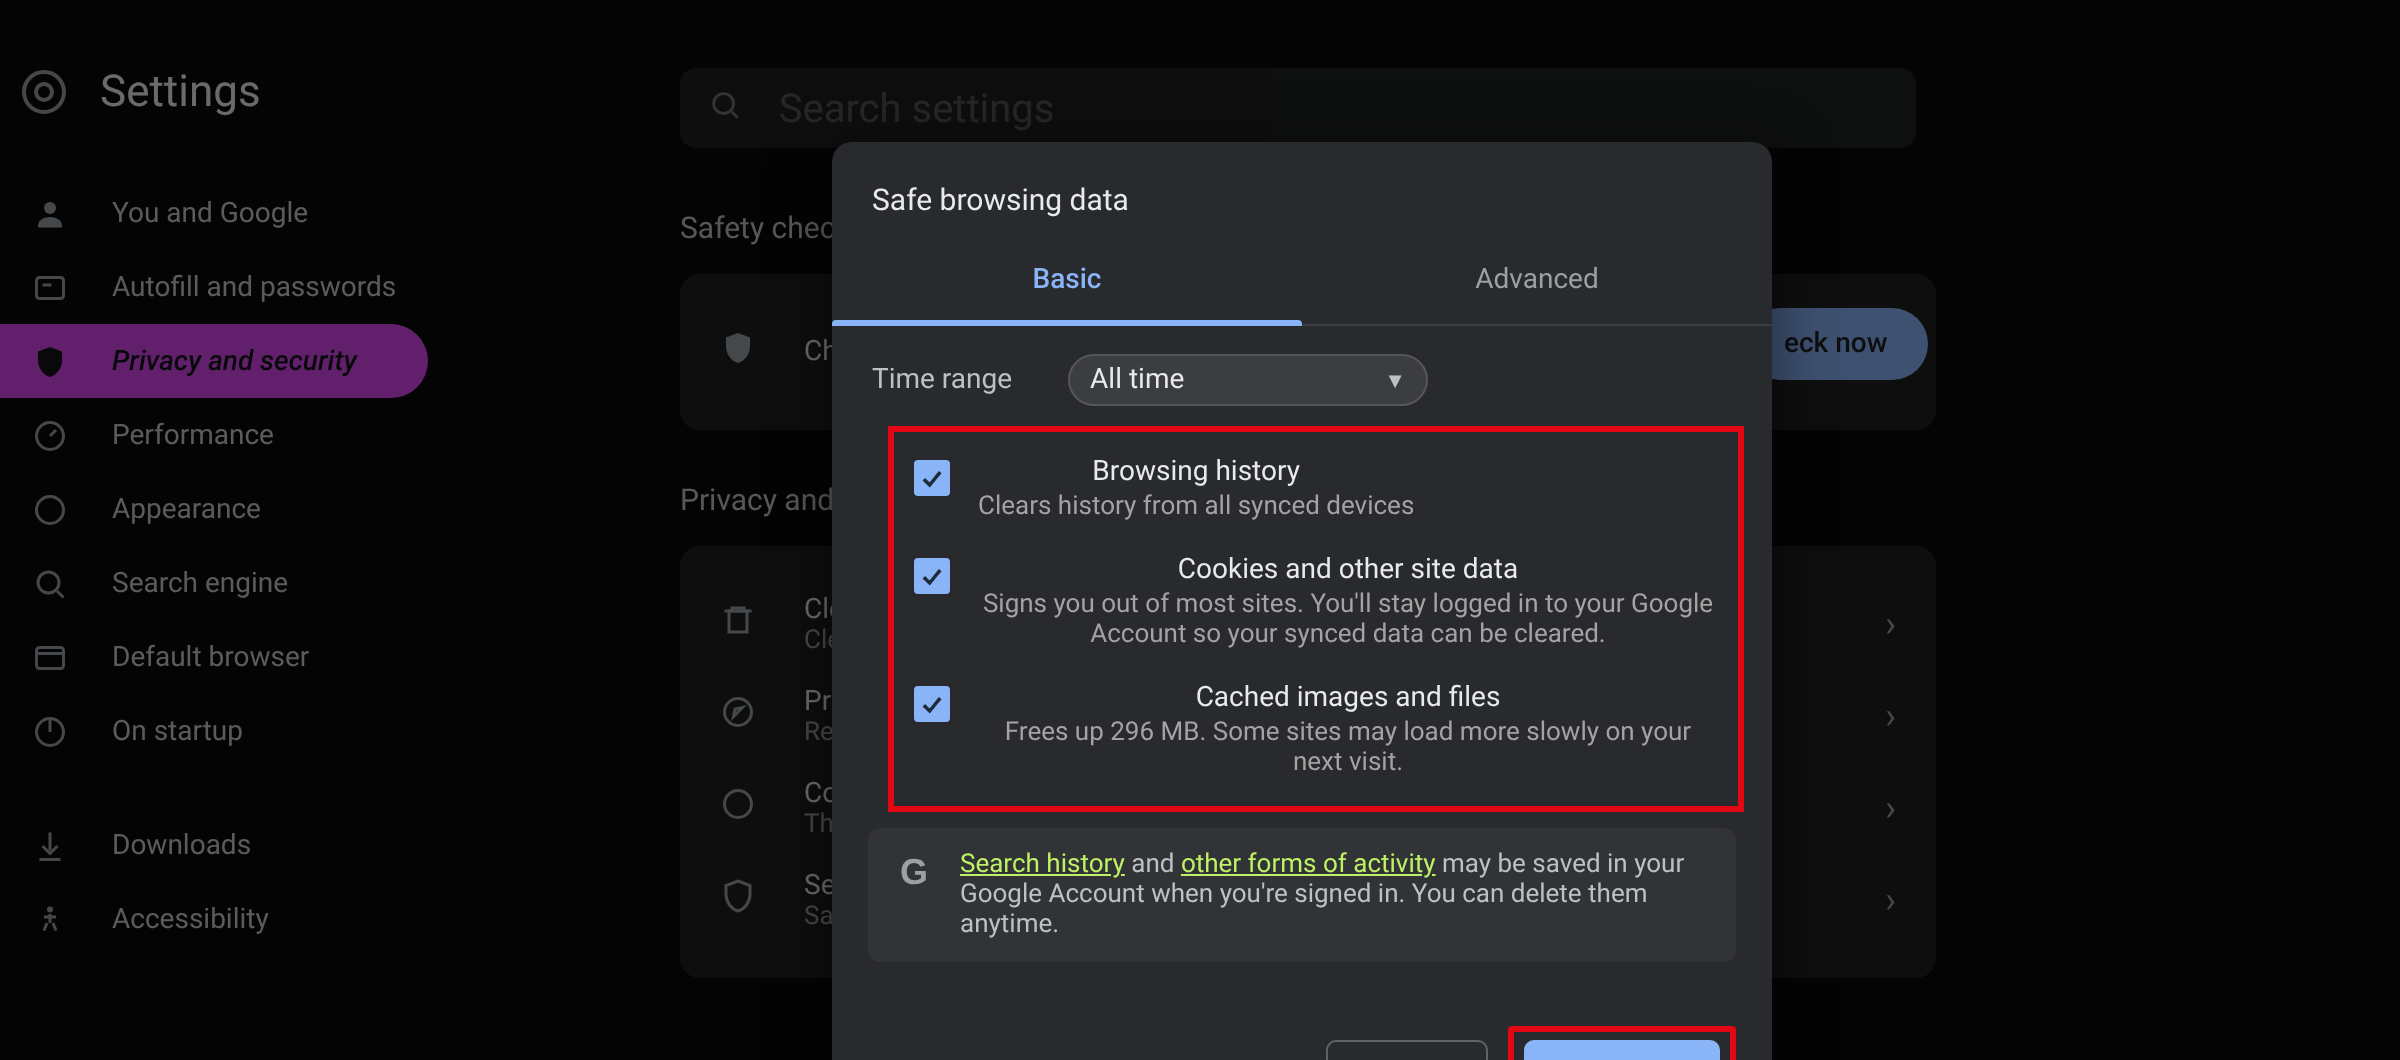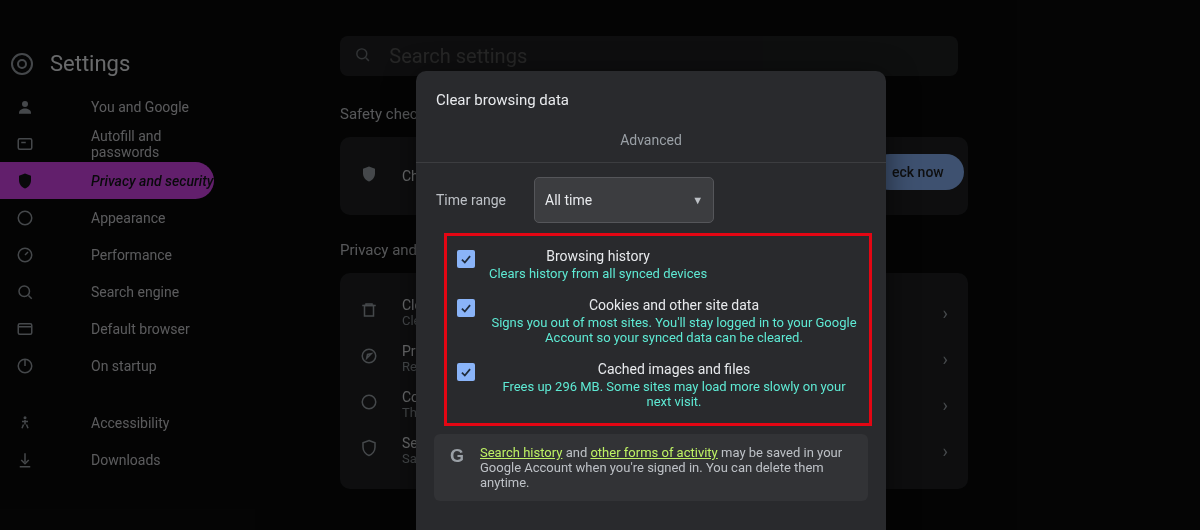--- a/index.html
+++ b/index.html
@@ -1,30 +1,30 @@
 <!DOCTYPE html>
 <html><head>
 <meta charset="utf-8">
 <style>
 * { margin: 0; padding: 0; box-sizing: border-box; font-family: Roboto, "Segoe UI", Arial, sans-serif; }
 body { background: #0a0a0a; width: 1200px; height: 530px; overflow: hidden; position: relative; color: #9aa0a6; }
 .overlay-dim { position: absolute; inset: 0; background: rgba(0,0,0,0.55); z-index: 5; }
 
 
-.topbar { position: absolute; top: 34px; left: 0; right: 0; height: 42px; display: flex; align-items: flex-end; padding-left: 10px; }
+.topbar { position: absolute; top: 34px; left: 0; right: 0; height: 42px; display: flex; align-items: flex-start; padding-left: 10px; }
 .chrome-logo { width: 24px; height: 24px; position: relative; }
 .chrome-logo svg { width: 24px; height: 24px; }
 .app-title { color: #e8eaed; font-size: 22px; margin-left: 16px; font-weight: 400; }
 .search-wrap { margin-left: 210px; width: 618px; height: 40px; background: #2b2c2e; border-radius: 8px; display: flex; align-items: center; padding: 0 14px; opacity: .7; }
 .search-wrap .si { color: #9aa0a6; }
 .search-input { background: transparent; border: none; outline: none; color: #e8eaed; font-size: 20px; margin-left: 18px; flex: 1; }
 
 
 .sidebar { position: absolute; top: 88px; left: 0; width: 258px; }
-.side-item { display: flex; align-items: center; height: 37px; padding-left: 16px; border-radius: 0 20px 20px 0; cursor: pointer; margin-right: 44px; gap: 35px; }
+.side-item { display: flex; align-items: center; height: 37px; padding-left: 16px; border-radius: 0 20px 20px 0; cursor: pointer; margin-right: 44px; }
 .side-item .icn { width: 18px; display: flex; color: #9aa0a6; }
 .side-item .lbl { margin-left: 22px; font-size: 14px; color: #c9cace; }
 .side-item.active { background: #d946ef; font-style: italic; }
 .side-item.active .lbl { color: #141619; font-weight: 500; }
 .side-item.active .icn { color: #141619; }
 .side-gap { height: 20px; }
 
 
 .main { position: absolute; top: 105px; left: 340px; width: 628px; }
 .sect-title { font-size: 15px; color: #bfc2c6; margin-bottom: 14px; }
@@ -39,28 +39,28 @@
 
 
 .dialog { position: absolute; top: 71px; left: 416px; width: 470px; background: #292a2d; border-radius: 10px; z-index: 20; box-shadow: 0 6px 30px rgba(0,0,0,.5); color: #e8eaed; padding-bottom: 22px; }
 .dlg-title { padding: 20px 20px 10px 20px; font-size: 15px; color: #e8eaed; }
 .tabs { display: flex; border-bottom: 1px solid #3c3d40; }
 .tab { flex: 1; text-align: center; padding: 13px 0 14px 0; font-size: 14px; color: #9aa0a6; cursor: pointer; position: relative; }
 .tab.active { color: #8ab4f8; font-weight: 500; }
 .tab.active::after { content: ""; position: absolute; left: 0; right: 0; bottom: -1px; height: 3px; background: #8ab4f8; border-radius: 2px 2px 0 0; }
 .trange { display: flex; align-items: center; padding: 14px 20px 4px 20px; gap: 28px; }
 .trange-lbl { font-size: 14px; color: #bdc1c6; }
-.select { background: #3c3d40; border: 1px solid #55565a; width: 180px; height: 46px; border-radius: 5px; display: flex; align-items: center; justify-content: space-between; padding: 0 10px; font-size: 14px; color: #e8eaed; cursor: pointer; }
+.select { background: #3c3d40; border: 1px solid #55565a; width: 180px; height: 26px; border-radius: 15px; display: flex; align-items: center; justify-content: space-between; padding: 0 10px; font-size: 14px; color: #e8eaed; cursor: pointer; }
 
 .redbox { border: 3px solid #e30613; margin: 6px 14px 4px 28px; padding: 4px 4px 6px 4px; text-align: center; }
 .opt { display: flex; gap: 14px; padding: 8px 6px; align-items: flex-start; }
 .cb { width: 18px; height: 18px; background: #8ab4f8; border-radius: 2px; display: flex; align-items: center; justify-content: center; flex-shrink: 0; margin-top: 2px; cursor: pointer; }
 .cb svg { width: 14px; height: 14px; }
 .opt .ot { font-size: 14px; color: #e8eaed; }
-.opt .od { font-size: 13px; color: #5eead4; margin-top: 2px; }
+.opt .od { font-size: 13px; color: #a3a3a3; margin-top: 2px; }
 
 .infobox { margin: 8px 18px 0 18px; background: #323336; border-radius: 6px; padding: 11px 14px 11px 14px; display: flex; gap: 14px; font-size: 13px; color: #bdc1c6; }
 .G { font-family: 'Product Sans', Arial; font-weight: 700; font-size: 18px; color: #9aa0a6; width: 18px; text-align: center; flex-shrink: 0; margin-top: 1px; }
 .infobox a { color: #bef264; }
 
 .dlg-actions { display: flex; justify-content: flex-end; gap: 10px; padding: 32px 18px 0 18px; align-items: center; }
 .btn { height: 34px; border-radius: 5px; border: 1px solid #5f6368; background: transparent; color: #8ab4f8; font-size: 14px; padding: 0 18px; cursor: pointer; font-weight: 500; }
 .redwrap { border: 3px solid #e30613; padding: 4px 5px; border-radius: 2px; }
 .btn.primary { background: #8ab4f8; color: #1f2b3a; border: 1px solid #8ab4f8; padding: 0 16px; }
 </style>
@@ -110,32 +110,32 @@
         <svg width="18" height="18" viewBox="0 0 24 24" fill="currentColor">
           <path d="M12 2l8 3v6c0 5-3.5 9.7-8 11-4.5-1.3-8-6-8-11V5l8-3z"></path>
         </svg>
       </span>
     <span class="lbl">Privacy and security</span>
   </div>
   <div class="side-item">
     <span class="icn">
         <svg width="18" height="18" viewBox="0 0 24 24" fill="none" stroke="currentColor" stroke-width="2">
           <circle cx="12" cy="12" r="9"></circle>
+          <line x1="12" y1="12" x2="16" y2="8"></line>
+        </svg>
+      </span>
+    <span class="lbl">Performance</span>
+  </div>
+  <div class="side-item">
+    <span class="icn">
+        <svg width="18" height="18" viewBox="0 0 24 24" fill="none" stroke="currentColor" stroke-width="2">
+          <circle cx="12" cy="12" r="9"></circle>
         </svg>
       </span>
     <span class="lbl">Appearance</span>
-  </div>
-  <div class="side-item">
-    <span class="icn">
-        <svg width="18" height="18" viewBox="0 0 24 24" fill="none" stroke="currentColor" stroke-width="2">
-          <circle cx="12" cy="12" r="9"></circle>
-          <line x1="12" y1="12" x2="16" y2="8"></line>
-        </svg>
-      </span>
-    <span class="lbl">Performance</span>
   </div>
   <div class="side-item">
     <span class="icn">
         <svg width="18" height="18" viewBox="0 0 24 24" fill="none" stroke="currentColor" stroke-width="2">
           <circle cx="11" cy="11" r="7"></circle>
           <line x1="21" y1="21" x2="16.65" y2="16.65"></line>
         </svg>
       </span>
     <span class="lbl">Search engine</span>
   </div>
@@ -151,38 +151,38 @@
   <div class="side-item">
     <span class="icn">
         <svg width="18" height="18" viewBox="0 0 24 24" fill="none" stroke="currentColor" stroke-width="2">
           <circle cx="12" cy="12" r="9"></circle>
           <line x1="12" y1="3" x2="12" y2="12"></line>
         </svg>
       </span>
     <span class="lbl">On startup</span>
   </div>
   <div class="side-gap"></div>
+  <div class="side-item">
+    <span class="icn">
+        <svg width="18" height="18" viewBox="0 0 24 24" fill="none" stroke="currentColor" stroke-width="2">
+          <path d="M12 3v12"></path>
+          <path d="M7 12l5 5 5-5"></path>
+          <line x1="5" y1="21" x2="19" y2="21"></line>
+        </svg>
+      </span>
+    <span class="lbl">Downloads</span>
+  </div>
   <div class="side-item">
     <span class="icn">
         <svg width="18" height="18" viewBox="0 0 24 24" fill="currentColor">
           <circle cx="12" cy="5" r="2"></circle>
           <path d="M12 8v6m-4-4h8m-6 4-2 5m6-5 2 5" stroke="currentColor" stroke-width="2" fill="none"></path>
         </svg>
       </span>
     <span class="lbl">Accessibility</span>
-  </div>
-  <div class="side-item">
-    <span class="icn">
-        <svg width="18" height="18" viewBox="0 0 24 24" fill="none" stroke="currentColor" stroke-width="2">
-          <path d="M12 3v12"></path>
-          <path d="M7 12l5 5 5-5"></path>
-          <line x1="5" y1="21" x2="19" y2="21"></line>
-        </svg>
-      </span>
-    <span class="lbl">Downloads</span>
   </div>
 </div>
 
 <div class="main">
   <div class="sect-title">Safety check</div>
   <div class="card">
     <div class="row">
       <span class="ricn"><svg width="18" height="18" viewBox="0 0 24 24" fill="currentColor">
             <path d="M12 2l8 3v6c0 5-3.5 9.7-8 11-4.5-1.3-8-6-8-11V5l8-3z"></path>
           </svg></span>
@@ -236,22 +236,23 @@
         </div>
       <span class="chev">›</span>
     </div>
   </div>
 </div>
 <div class="checknow">eck now</div>
 
 <div class="overlay-dim"></div>
 
 <div class="dialog">
-  <div class="dlg-title">Clear browsing data</div>
+  <div class="dlg-title">Safe browsing data</div>
   <div class="tabs">
+    <div class="tab active">Basic</div>
     <div class="tab">Advanced</div>
   </div>
   <div class="trange">
     <span class="trange-lbl">Time range</span>
     <div class="select">
       <span>All time</span>
       <span style="font-size:11px;color:#bdc1c6">▼</span>
     </div>
   </div>
 

